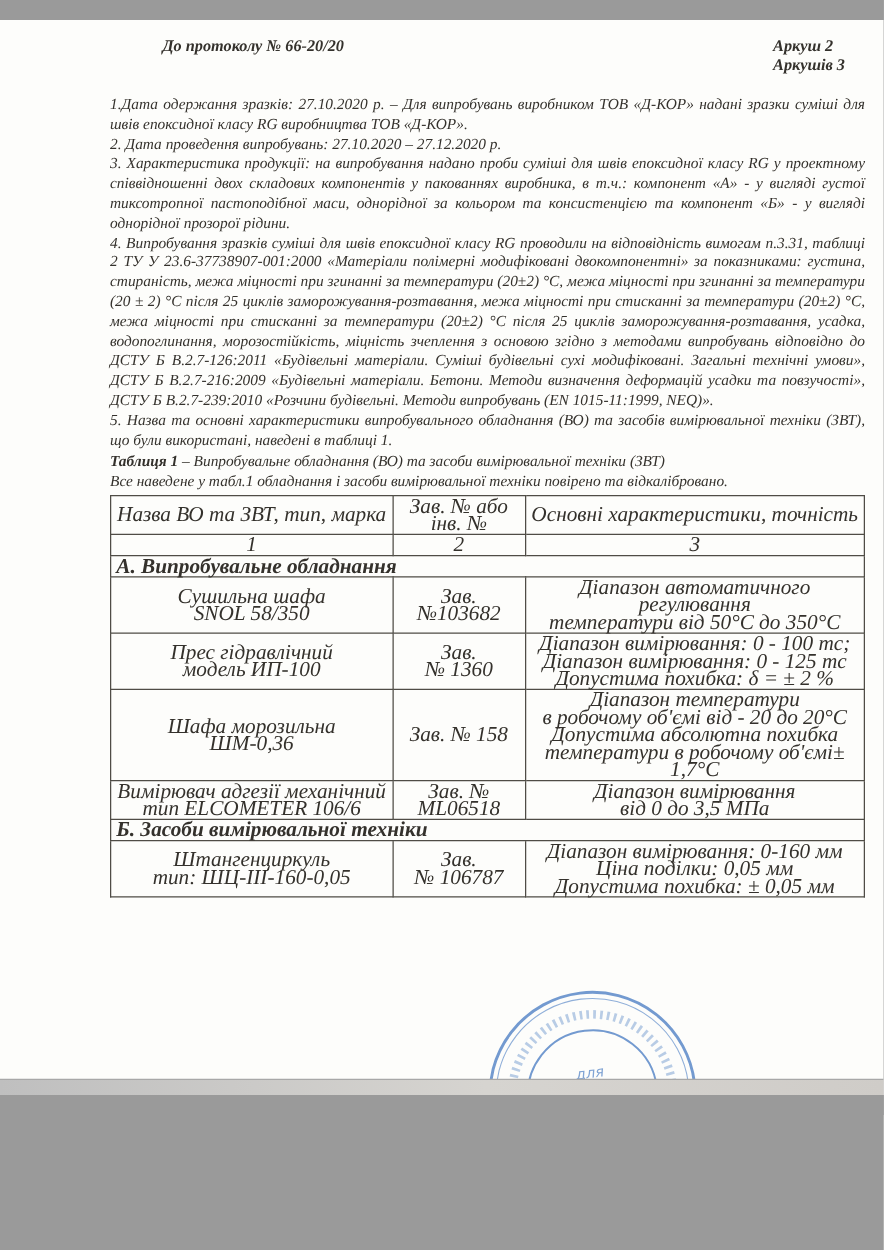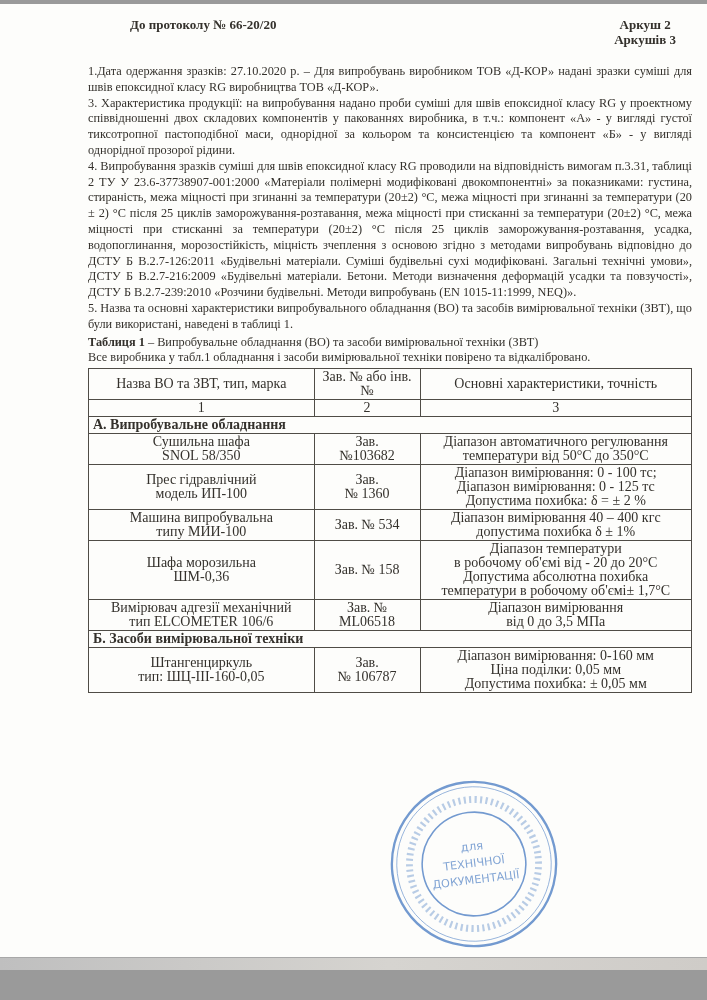--- a/index.html
+++ b/index.html
@@ -1,43 +1,44 @@
 <!DOCTYPE html>
 <html lang="uk"><head>
 <meta charset="utf-8">
 <style>
   html,body { margin:0; padding:0; background:#9a9a9a; }
   .page {
     position:relative;
-    width:707px; height:966px;
-    margin:4px auto;
+    width:707px; height:860px;
+    margin:16px auto;
     background:#fdfdfb;
     overflow:hidden;
     font-family:"Liberation Serif","DejaVu Serif",serif;
     color:#34312c;
+    font-style:italic;
   }
   .doc-header {
     position:absolute; top:13px; left:130px; right:31px;
     display:flex; justify-content:space-between; align-items:flex-start;
     font-weight:bold; font-size:13px;
   }
-  .sheet-block { text-align:center; line-height:1.18; }
+  .sheet-block { text-align:left; line-height:1.18; }
   .content {
     position:absolute; left:88px; top:60px; width:604px;
     font-size:12.3px; line-height:15.8px;
   }
   .content p { margin:0; text-align:justify; }
   .content p.no-just { text-align:left; }
   .tbl-caption { margin-top:2px !important; }
   .tbl-caption b { font-weight:bold; }
   table.equip {
     border-collapse:collapse;
     width:604px;
     margin-top:2px;
-    font-size:14px; line-height:14px;
+    font-size:17px; line-height:14px;
   }
   table.equip td, table.equip th {
     border:1px solid #4f4c46;
     padding:1px 3px;
     text-align:center;
     vertical-align:middle;
     font-weight:normal;
   }
   table.equip col.c1 { width:226px; }
   table.equip col.c2 { width:106px; }
@@ -65,26 +66,27 @@
   <div class="doc-header">
     <div>До протоколу  № 66-20/20</div>
     <div class="sheet-block">
       <div>Аркуш 2</div>
       <div>Аркушів 3</div>
     </div>
   </div>
 
   <div class="content">
     <p>1.Дата одержання зразків: 27.10.2020 р. – Для випробувань виробником  ТОВ «Д-КОР» надані зразки суміші для швів епоксидної класу RG виробництва ТОВ «Д-КОР».</p>
+    <p class="no-just">2. Дата проведення випробувань: 27.10.2020 – 27.12.2020 р.</p>
     <p>3. Характеристика продукції: на випробування надано проби суміші для швів епоксидної класу RG у проектному співвідношенні двох складових компонентів у пакованнях виробника, в т.ч.: компонент «А» - у вигляді густої тиксотропної пастоподібної маси, однорідної за кольором та консистенцією та компонент «Б» - у вигляді однорідної прозорої рідини.</p>
     <p>4. Випробування зразків суміші для швів епоксидної класу RG проводили на  відповідність вимогам п.3.31, таблиці 2   ТУ У 23.6-37738907-001:2000 «Матеріали  полімерні  модифіковані двокомпонентні»  за  показниками:  густина,  стираність,  межа  міцності  при  згинанні  за температури (20±2) °С, межа міцності при згинанні за температури (20 ± 2) °С після 25 циклів заморожування-розтавання, межа  міцності при стисканні за температури (20±2) °С, межа міцності при стисканні за температури (20±2) °С після 25 циклів заморожування-розтавання, усадка, водопоглинання, морозостійкість, міцність зчеплення з основою згідно з методами випробувань  відповідно до ДСТУ Б В.2.7-126:2011 «Будівельні матеріали. Суміші будівельні сухі модифіковані. Загальні технічні умови», ДСТУ Б В.2.7-216:2009 «Будівельні  матеріали. Бетони.  Методи   визначення   деформацій усадки та повзучості»,  ДСТУ  Б  В.2.7-239:2010 «Розчини будівельні. Методи  випробувань (EN 1015-11:1999, NEQ)».</p>
     <p>5. Назва та основні характеристики випробувального обладнання (ВО) та засобів вимірювальної  техніки (ЗВТ), що були використані,  наведені в  таблиці 1.</p>
 
     <p class="tbl-caption no-just"><b>Таблиця 1</b><span> – Випробувальне обладнання (ВО) та засоби вимірювальної техніки (ЗВТ)</span></p>
-    <p class="no-just">Все виробника у табл.1 обладнання і засоби вимірювальної техніки повірено та відкалібровано.</p>
+    <p class="no-just">Все наведене у табл.1 обладнання і засоби вимірювальної техніки повірено та відкалібровано.</p>
 
     <table class="equip">
       <colgroup>
           <col class="c1">
           <col class="c2">
           <col class="c3">
         </colgroup>
       <thead>
         <tr>
           <th>Назва ВО та ЗВТ, тип, марка</th>
@@ -103,25 +105,20 @@
           </tr>
           <tr>
             <td>Сушильна шафа<br>SNOL 58/350</td>
             <td>Зав.<br>№103682</td>
             <td>Діапазон автоматичного регулювання<br>температури від  50°С до 350°С</td>
           </tr>
           <tr>
             <td>Прес гідравлічний<br>модель ИП-100</td>
             <td>Зав.<br>№ 1360</td>
             <td>Діапазон вимірювання:  0 - 100 тс;<br>Діапазон вимірювання: 0 - 125 тс<br>Допустима похибка: δ = ± 2 %</td>
-          </tr>
-          <tr>
-            <td>Машина випробувальна<br>типу МИИ-100</td>
-            <td>Зав. № 534</td>
-            <td>Діапазон вимірювання 40 – 400 кгс<br>допустима похибка  δ ± 1%</td>
           </tr>
           <tr>
             <td>Шафа морозильна<br>ШМ-0,36</td>
             <td>Зав. № 158</td>
             <td>Діапазон температури<br>в робочому  об'ємі від - 20 до 20°С<br>Допустима абсолютна похибка<br>температури в робочому об'ємі± 1,7°С</td>
           </tr>
           <tr>
             <td>Вимірювач адгезії механічний<br>тип ELCOMETER 106/6</td>
             <td>Зав. №<br>ML06518</td>
             <td>Діапазон вимірювання<br>від 0 до 3,5 МПа</td>

